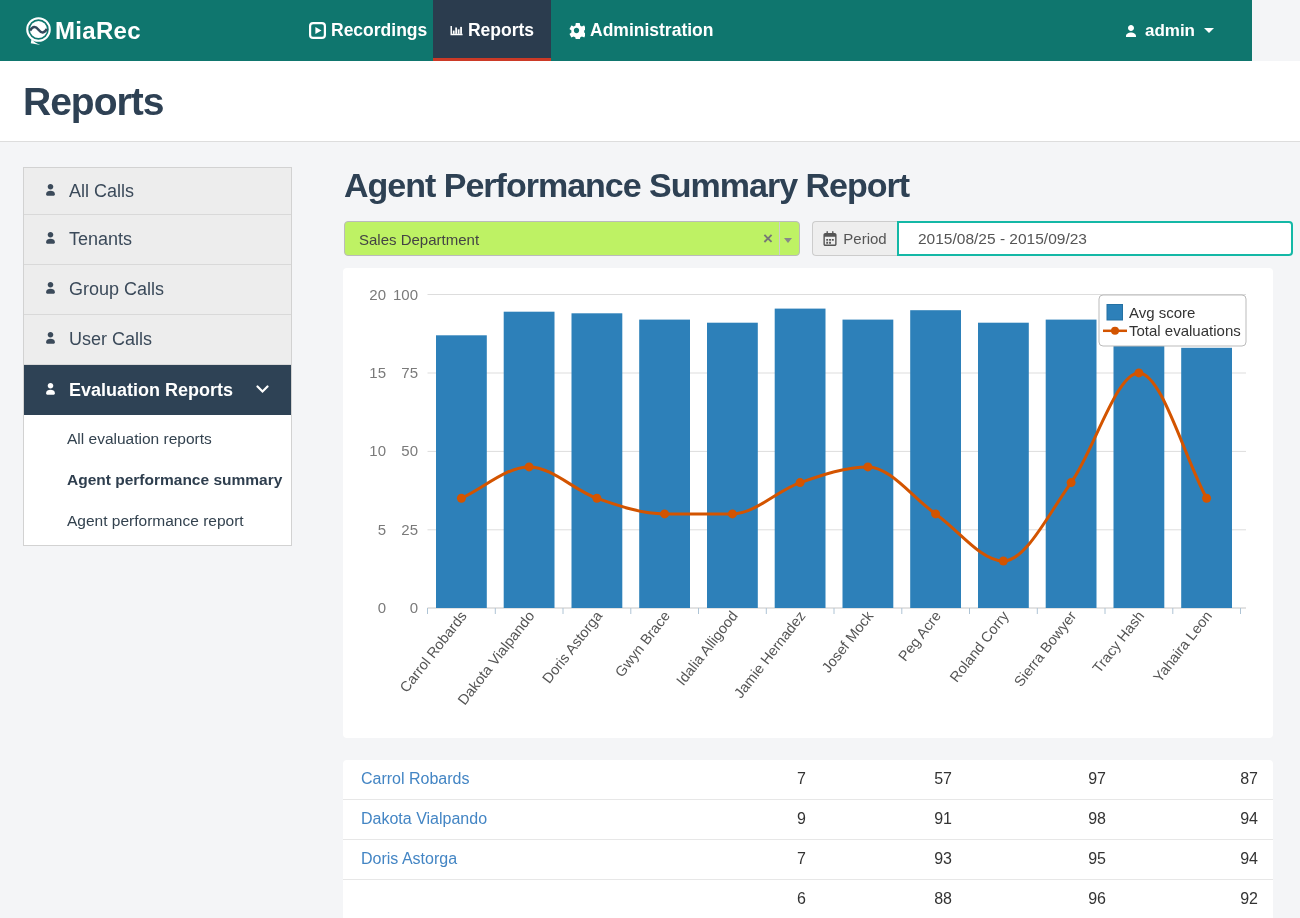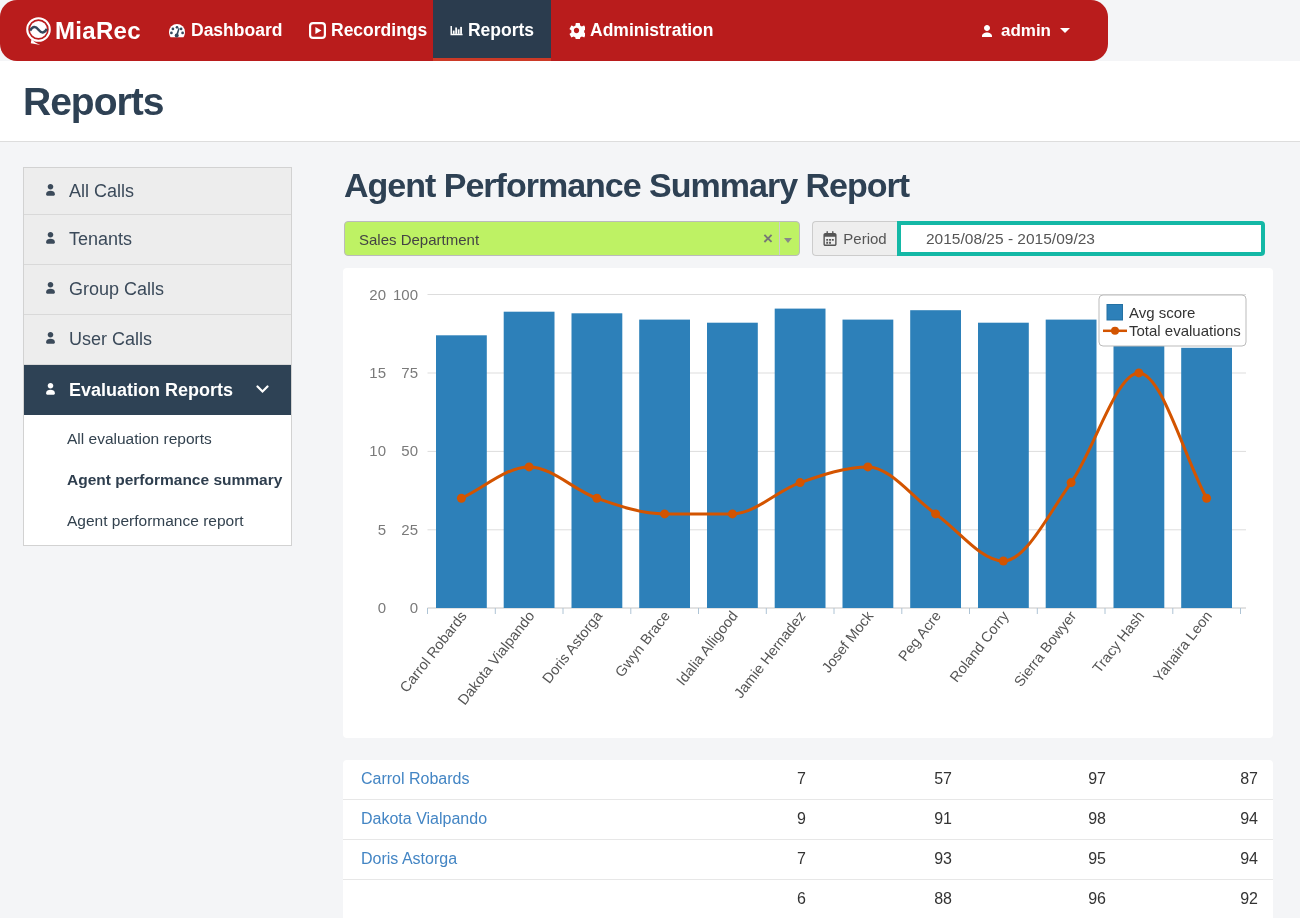--- a/index.html
+++ b/index.html
@@ -1,19 +1,19 @@
 <!DOCTYPE html>
 <html><head>
 <meta charset="utf-8">
 <style>
 html,body{margin:0;padding:0;}
 body{width:1300px;height:918px;overflow:hidden;background:#f4f5f7;font-family:"Liberation Sans",sans-serif;-webkit-font-smoothing:antialiased;}
 *{box-sizing:border-box;}
 
-.navbar{position:absolute;left:0;top:0;width:1108px;height:61px;background:#b91c1c;border-radius:17px;}
+.navbar{position:absolute;left:0;top:0;width:1252px;height:61px;background:#0f766e;}
 .nav-item{position:absolute;top:0;height:61px;display:flex;align-items:center;gap:5px;color:#fff;font-size:17.5px;font-weight:700;}
 .nav-item svg{display:block;}
 .brand{position:absolute;left:25px;top:0;height:61px;display:flex;align-items:center;gap:3px;}
 .brand .word{color:#fff;font-size:24px;font-weight:700;letter-spacing:.3px;}
 .tab-active{background:#2b3c4e;border-bottom:3px solid #cc3a27;padding:3px 17px 0 17px;}
 .adminbox{position:absolute;right:38px;top:0;height:61px;display:flex;align-items:center;gap:6px;color:#fff;font-size:17px;font-weight:700;}
 .caret{width:0;height:0;border-left:5px solid transparent;border-right:5px solid transparent;border-top:5px solid #fff;margin-left:3px;}
 
 .pagehead{position:absolute;left:0;top:61px;width:1300px;height:81px;background:#fff;border-bottom:1px solid #ddd;}
 .pagehead h1{margin:0;position:absolute;left:23px;top:21px;font-size:39px;line-height:39px;font-weight:700;color:#2e4154;letter-spacing:-1px;}
@@ -29,21 +29,21 @@
 .sub a.bold{font-weight:700;color:#2e3e4e;}
 
 .main-title{position:absolute;left:344px;top:168px;margin:0;font-size:34px;line-height:34px;font-weight:700;color:#2e4154;letter-spacing:-1px;}
 .sel2{position:absolute;left:344px;top:221px;width:456px;height:35px;background:#bef264;border:1px solid #bbb;border-radius:4px;}
 .sel2 .val{position:absolute;left:14px;top:50%;transform:translateY(-50%);font-size:15px;color:#444;}
 .sel2 .clr{position:absolute;right:26px;top:50%;transform:translateY(-50%);font-size:17px;color:#777;font-weight:700;}
 .sel2 .div{position:absolute;right:19px;top:0;bottom:0;width:1px;background:#ccc;}
 .sel2 .arr{position:absolute;right:7px;top:16px;width:0;height:0;border-left:4px solid transparent;border-right:4px solid transparent;border-top:5px solid #888;}
 .pgroup{position:absolute;left:812px;top:221px;height:35px;display:flex;}
 .addon{width:85px;background:#eee;border:1px solid #ccc;border-right:none;border-radius:4px 0 0 4px;display:flex;align-items:center;justify-content:center;gap:6px;font-size:15px;color:#555;}
-.dinput{width:368px;background:#fff;border:4px solid #14b8a6;border-radius:0 4px 4px 0;display:flex;align-items:center;padding-left:25px;font-size:15.5px;color:#555;}
+.dinput{width:396px;background:#fff;border:2px solid #14b8a6;border-radius:0 4px 4px 0;display:flex;align-items:center;padding-left:19px;font-size:15.5px;color:#555;}
 .panel{position:absolute;background:#fff;border-radius:4px;}
 .chartpanel{left:343px;top:268px;width:930px;height:470px;}
 .tablepanel{left:343px;top:760px;width:930px;height:200px;padding:0 0;}
 table{width:930px;border-collapse:collapse;table-layout:fixed;}
 th{color:#16a085;font-size:15px;font-weight:700;text-align:right;padding:10px 15px 8px 0;border-bottom:3px solid #16a085;white-space:nowrap;}
 th:first-child{text-align:left;padding-left:18px;}
 td{font-size:16px;color:#333;text-align:right;padding:10px 15px 11px 0;border-bottom:1px solid #e7e7e7;}
 td:first-child{text-align:left;padding-left:18px;}
 td a{color:#4385c4;text-decoration:none;}
 </style>
@@ -52,35 +52,20 @@
 
 <div class="navbar">
   <div class="brand">
     <svg width="27" height="31" viewBox="0 0 28 32">
       <circle cx="14" cy="15" r="11.7" fill="none" stroke="#fff" stroke-width="2.1"></circle>
       <circle cx="14" cy="15" r="8.9" fill="#fff"></circle>
       <path d="M5.3,16.2 C8,11.2 11,11.4 14,15.2 C17,19 20,19.2 22.7,14.4" fill="none" stroke="#34485c" stroke-width="2.6"></path>
       <path d="M6.8,24.5 Q9.8,28.8 16,31 L6,29.2 Z" fill="#fff"></path>
     </svg>
     <span class="word">MiaRec</span>
-  </div>
-  <div class="nav-item" style="left:168px;">
-    <svg width="18" height="16" viewBox="0 0 18 16">
-        <path d="M9,1 a8,8 0 0 1 8,8 c0,2 -0.6,3.9 -1.6,5.3 H2.6 C1.6,12.9 1,11 1,9 a8,8 0 0 1 8-8 z" fill="#fff"></path>
-        <g fill="#34485c">
-          <circle cx="9" cy="4.3" r="1.35"></circle>
-          <circle cx="4.9" cy="5.9" r="1.35"></circle>
-          <circle cx="13.1" cy="5.9" r="1.35"></circle>
-          <circle cx="3.4" cy="9.9" r="1.35"></circle>
-          <circle cx="14.6" cy="9.9" r="1.35"></circle>
-          <circle cx="8.7" cy="12.4" r="2"></circle>
-          <path d="M7.9,12.3 L10.4,4.9 L11.7,5.4 L9.6,12.9 z"></path>
-        </g>
-      </svg>
-    <span>Dashboard</span>
   </div>
   <div class="nav-item" style="left:309px;">
     <svg width="17" height="17" viewBox="0 0 17 17">
         <rect x="1.1" y="1.1" width="14.8" height="14.8" rx="3" fill="none" stroke="#fff" stroke-width="2.2"></rect>
         <path d="M6.4,5.1 L12.5,8.5 L6.4,11.9 z" fill="#fff"></path>
       </svg>
     <span>Recordings</span>
   </div>
   <div class="nav-item tab-active" style="left:433px;width:118px;">
     <svg width="21" height="17" viewBox="0 0 21 17">

